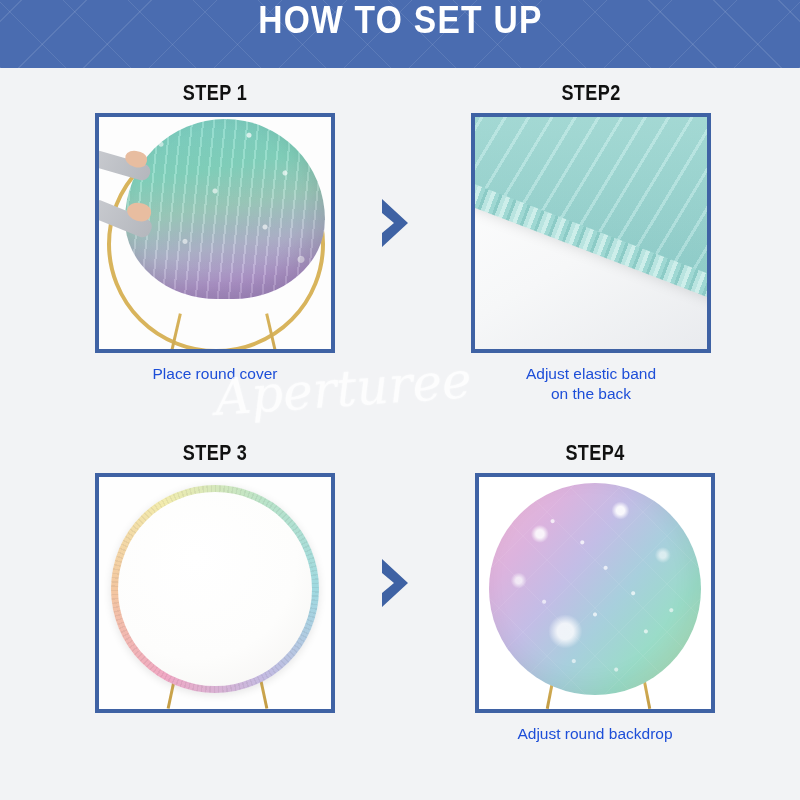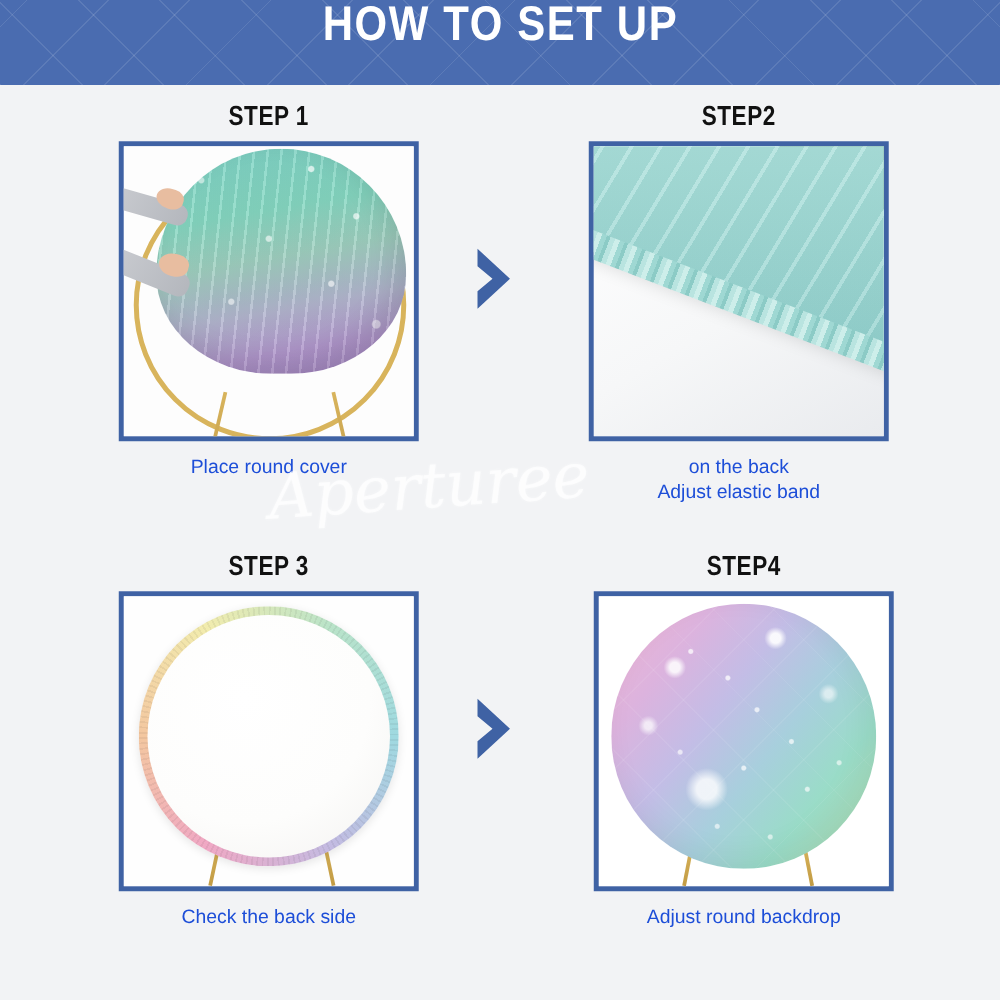--- a/index.html
+++ b/index.html
@@ -301,38 +301,35 @@
 
   <div class="step step-2">
     <div class="step-title">STEP2</div>
     <div class="photo-frame">
       <div class="p2-white"></div>
       <div class="p2-green"></div>
       <div class="p2-fabric"></div>
       <div class="p2-elastic"></div>
     </div>
     <div class="step-caption">
+      <span>Adjust elastic band</span>
       <span>on the back</span>
-      <span>Adjust elastic band</span>
     </div>
   </div>
 
   <div class="step step-3">
     <div class="step-title">STEP 3</div>
     <div class="photo-frame">
       <div class="p3-bg"></div>
       <div class="p3-leg l"></div>
       <div class="p3-leg r"></div>
       <div class="p3-disc">
         <div class="p3-face"></div>
       </div>
     </div>
-    <div class="step-caption">
-      <span>Check the back side</span>
-    </div>
   </div>
 
   <div class="step step-4">
     <div class="step-title">STEP4</div>
     <div class="photo-frame">
       <div class="p4-bg"></div>
       <div class="p4-leg l"></div>
       <div class="p4-leg r"></div>
       <div class="p4-disc"></div>
     </div>

